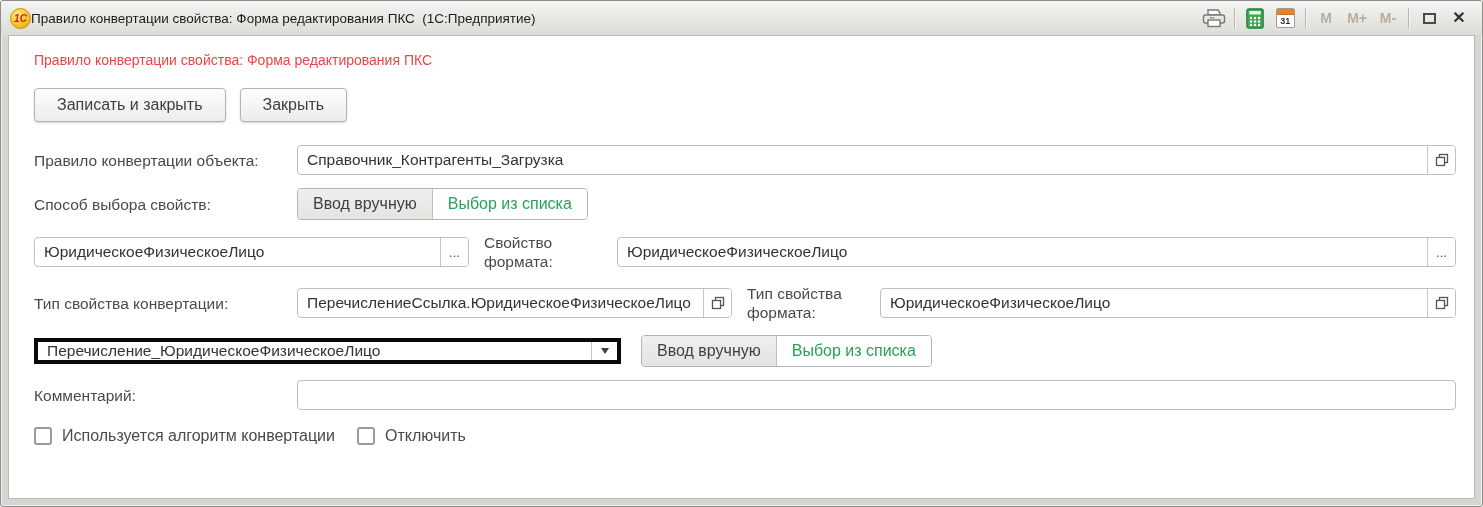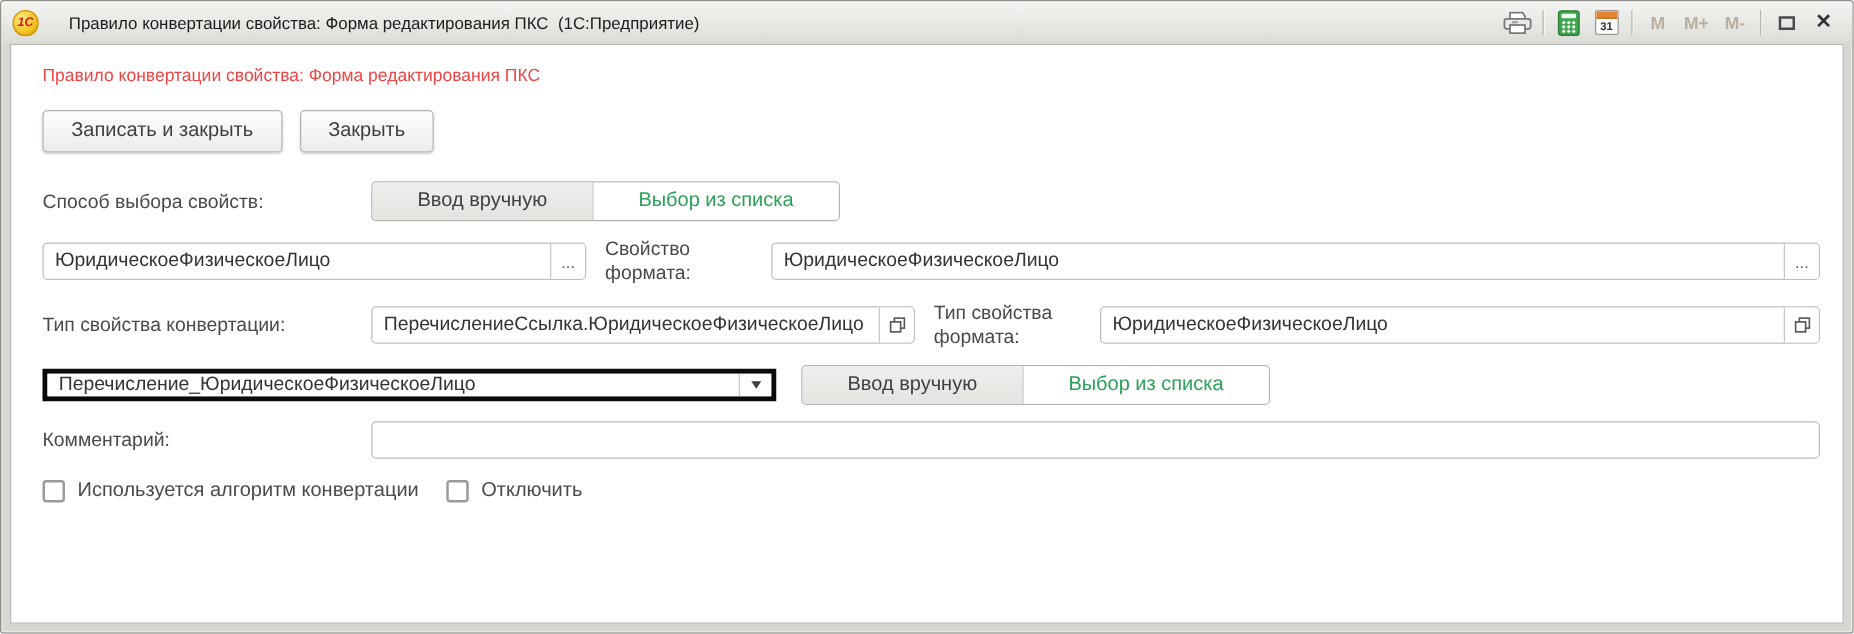--- a/index.html
+++ b/index.html
@@ -13,21 +13,21 @@
     box-shadow:inset 0 0 0 1px #f0f0ee;
     overflow:hidden;
   }
 
   
   .titlebar{
     height:34px;display:flex;align-items:center;justify-content:space-between;
     padding:0 10px 0 9px;
     background:linear-gradient(#f4f4f2,#dcdcd7);
   }
-  .titlebar-left{display:flex;align-items:center;gap:24px;min-width:0;}
+  .titlebar-left{display:flex;align-items:center;gap:0;min-width:0;}
   .logo-1c{
     width:21px;height:21px;border-radius:50%;
     background:radial-gradient(circle at 35% 30%,#ffe982,#f4c321 60%,#d79b00);
     border:1px solid #c98f00;
     display:flex;align-items:center;justify-content:center;
     font-size:10px;font-weight:bold;font-style:italic;color:#cf1f1f;
     flex:0 0 auto;
   }
   .window-title{font-size:13.5px;color:#1c1c1c;white-space:pre;overflow:hidden;text-overflow:ellipsis;}
   .titlebar-right{display:flex;align-items:center;gap:4px;flex:0 0 auto;}
@@ -75,21 +75,21 @@
     width:28px;flex:0 0 auto;display:flex;align-items:center;justify-content:center;
     background:#fff;border-left:1px solid #c6c6c3;color:#555;font-size:13px;
   }
   .grow{flex:1;}
   .w-left{width:435px;flex:0 0 auto;}
 
   
   .toggle{display:flex;height:32px;border:1px solid #b3b3b0;border-radius:4px;overflow:hidden;background:#fff;}
   .toggle .seg{
     display:flex;align-items:center;justify-content:center;
-    padding:0 36px;font-size:16px;text-align:right;
+    padding:0 15px;font-size:16px;text-align:right;
   }
   .seg.gray{background:linear-gradient(#efefed,#e3e3e0);color:#3f3f3f;border-right:1px solid #c2c2bf;}
   .seg.green{background:#fff;color:#2aa158;}
 
   
   .combo-wrap{
     display:flex;align-items:stretch;width:587px;height:26px;
     border:4px solid #0a0a0a;background:#fff;flex:0 0 auto;justify-content:center;
   }
   .combo-wrap input{
@@ -167,20 +167,32 @@
 
   <div class="client">
 
     <h1 class="page-title">Правило конвертации свойства: Форма редактирования ПКС</h1>
 
     <div class="toolbar">
       <button class="btn">Записать и закрыть</button>
       <button class="btn">Закрыть</button>
     </div>
 
+    <div class="frow">
+      <div class="flabel">Правило конвертации объекта:</div>
+      <div class="field grow">
+        <input type="text" readonly="" value="Справочник_Контрагенты_Загрузка" style="">
+        <div class="attach-btn">
+          <svg width="14" height="14" viewBox="0 0 14 14">
+            <rect x="4.5" y="1.5" width="8" height="8" fill="#ffffff" stroke="#555" stroke-width="1.3"></rect>
+            <rect x="1.5" y="4.5" width="8" height="8" fill="#ffffff" stroke="#555" stroke-width="1.3"></rect>
+          </svg>
+        </div>
+      </div>
+    </div>
 
     <div class="frow">
       <div class="flabel">Способ выбора свойств:</div>
       <div class="toggle">
         <div class="seg gray">Ввод вручную</div>
         <div class="seg green">Выбор из списка</div>
       </div>
     </div>
 
     <div class="frow">

